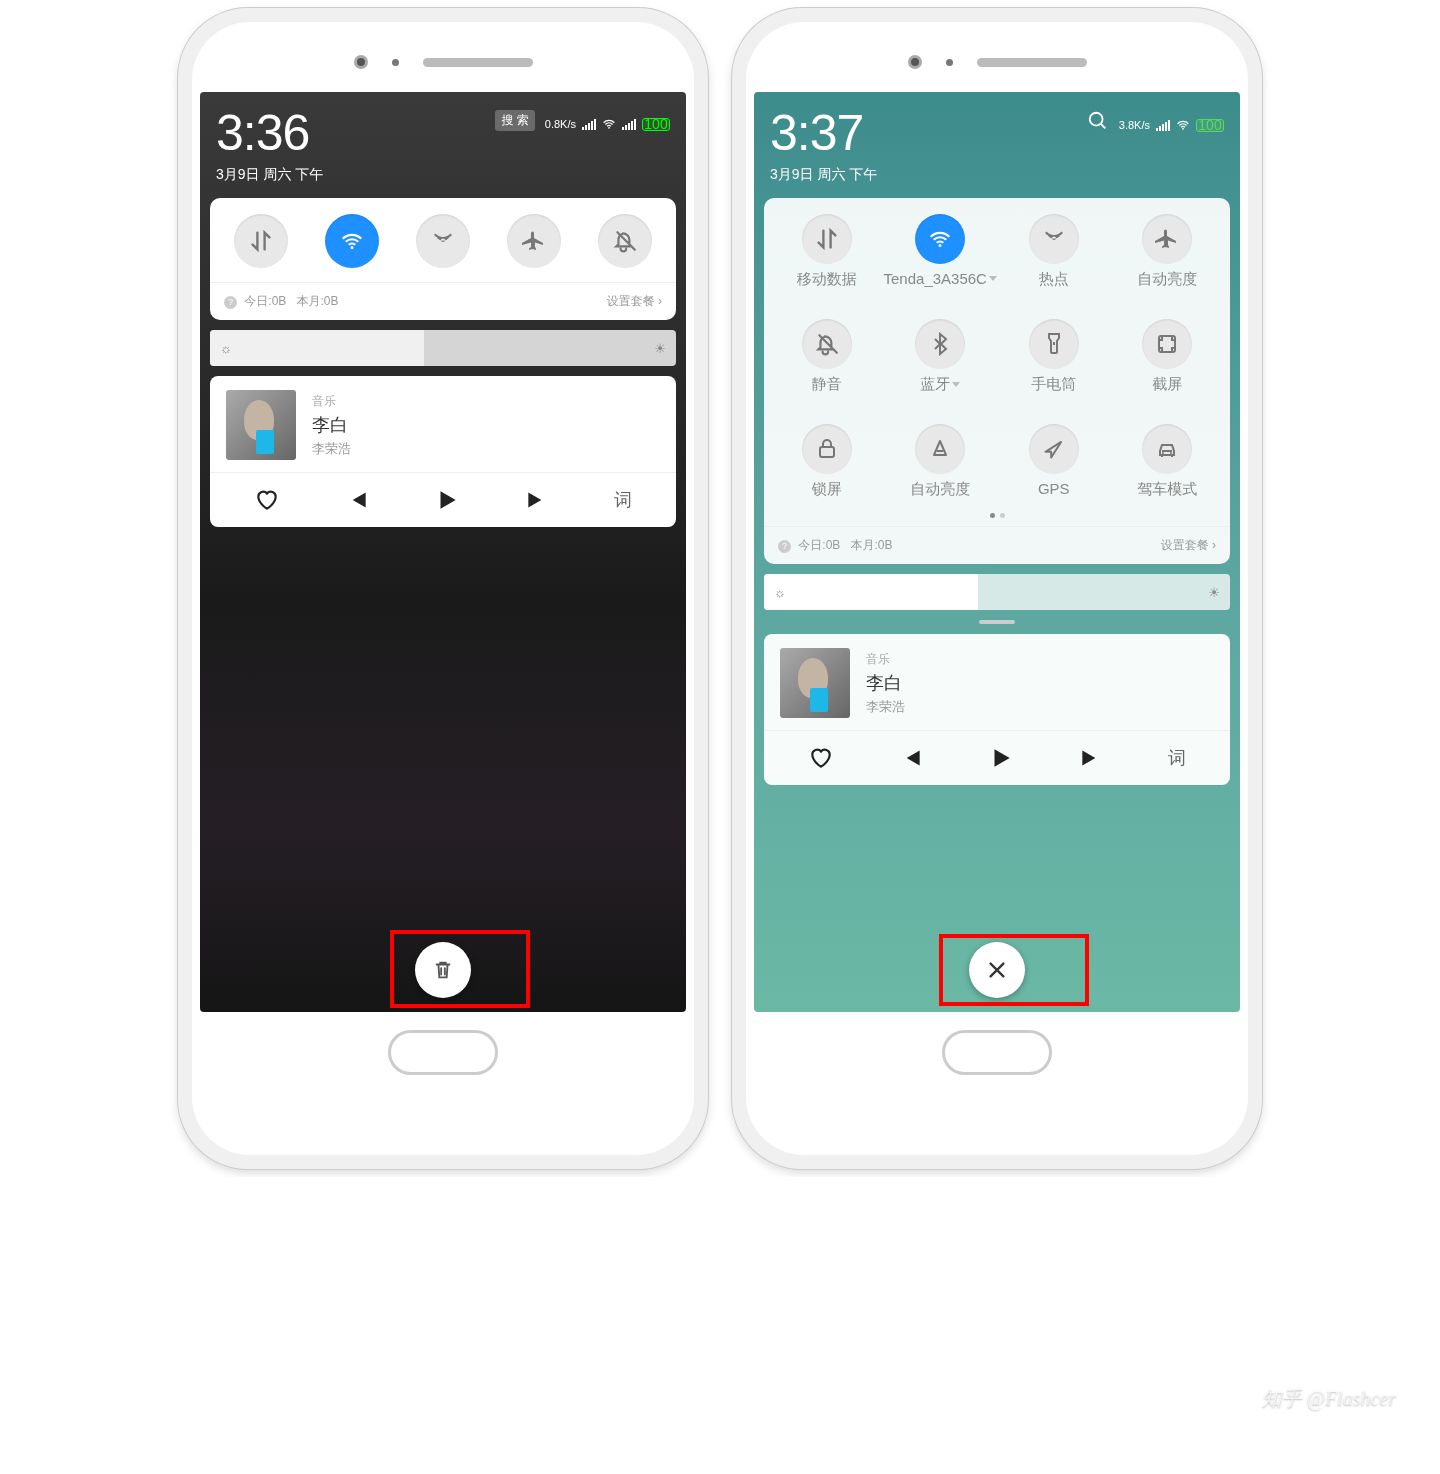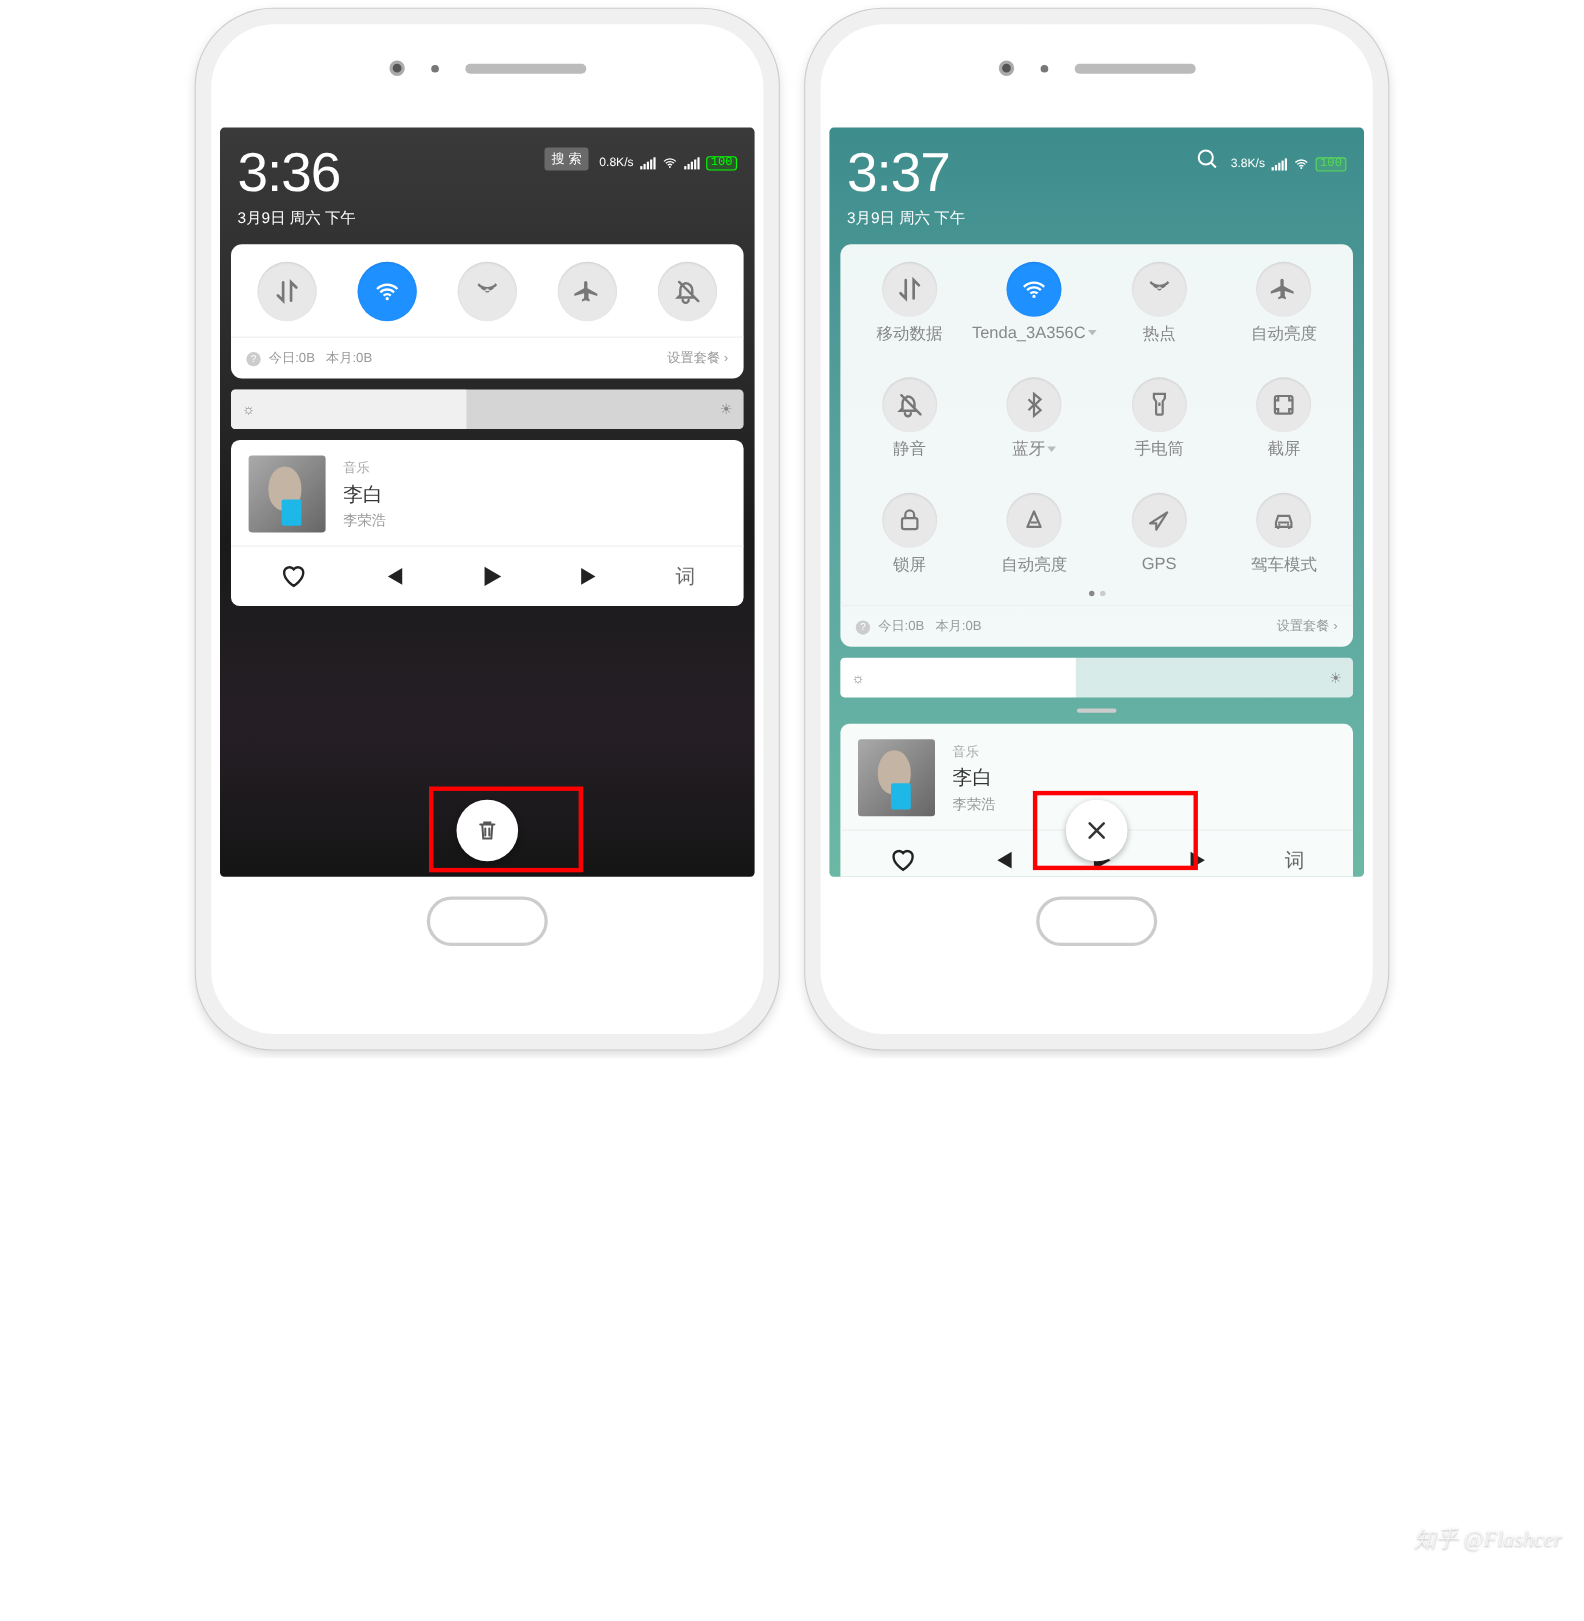--- a/index.html
+++ b/index.html
@@ -33,23 +33,22 @@
     align-items: center;
     gap: 24px;
     height: 60px;
   }
   .cam-dot { width: 14px; height: 14px; border-radius: 50%; background: #555; border: 3px solid #aaa; }
   .small-dot { width: 7px; height: 7px; border-radius: 50%; background: #777; }
   .speaker { width: 110px; height: 9px; border-radius: 5px; background: #bbb; }
   .screen {
     border-radius: 4px;
     overflow: hidden;
-    height: 681px;
+    height: 920px;
     position: relative;
-    margin-top: 24px;
   }
   .screen.dark { background: linear-gradient(#3a3a3a 0%, #252525 40%, #1a1a1a 55%, #251f25 80%, #151515 100%); }
   .screen.light { background: linear-gradient(#3d8c8c 0%, #5ba5a0 50%, #6bb8a5 100%); }
   .home-btn {
     width: 110px; height: 45px;
     border: 3px solid #ccc;
     border-radius: 25px;
     margin: 18px auto 0;
   }
   
@@ -58,21 +57,21 @@
     justify-content: space-between;
     align-items: flex-start;
     padding: 12px 16px 4px;
     color: #fff;
   }
   .time { font-size: 50px; font-weight: 200; letter-spacing: -1px; }
   .date-line { font-size: 14px; font-weight: 300; margin-top: 4px; }
   .status-icons { display: flex; flex-direction: row; align-items: flex-end; gap: 10px; padding-top: 6px;}
   .sig-row { display: flex; align-items: center; gap: 6px; font-size: 11px; }
   .search-pill { background: rgba(255,255,255,0.25); color: #fff; padding: 2px 6px; border-radius: 3px; font-size: 12px; }
-  .battery { display:inline-flex; align-items:center; border:1px solid #0f0; border-radius:3px; padding:0 2px; color:#0f0; font-size:11px; height:13px; width:28px; justify-content:center; background:rgba(0,255,0,0.15);font-family:Liberation Mono, monospace;}
+  .battery { display:inline-flex; align-items:center; border:1px solid #0f0; border-radius:3px; padding:0 2px; color:#0f0; font-size:14px; height:13px; width:28px; justify-content:center; background:rgba(0,255,0,0.15);}
   .battery.green2 { border-color:#5bd85b; color:#5bd85b; background:rgba(91,216,91,0.2);}
   .search-icon-svg { width:22px; height:22px; stroke:#fff; fill:none; stroke-width:2; }
   
   .panel {
     background: #fff;
     border-radius: 10px;
     margin: 10px 10px;
     overflow: hidden;
   }
   .panel.trans { background: rgba(255,255,255,0.92); }
@@ -144,21 +143,21 @@
     background:#fff;
     border-radius:50%;
     display:flex; align-items:center; justify-content:center;
     box-shadow: 0 2px 6px rgba(0,0,0,0.3);
   }
   .clear-btn svg { width:22px; height:22px; fill:#555; stroke:#555;}
   .red-box { position:absolute; border: 4px solid #f00; }
   
   .watermark {
     position: fixed;
-    right: 20px;
+    right: 44px;
     bottom: 62px;
     color: rgba(255,255,255,0.7);
     font-size: 20px;
     font-style: italic;
     pointer-events: none;
     text-shadow: 0 1px 2px rgba(0,0,0,0.3);
     z-index: 100;
     display:flex;
     align-items:center;
     gap:10px;

